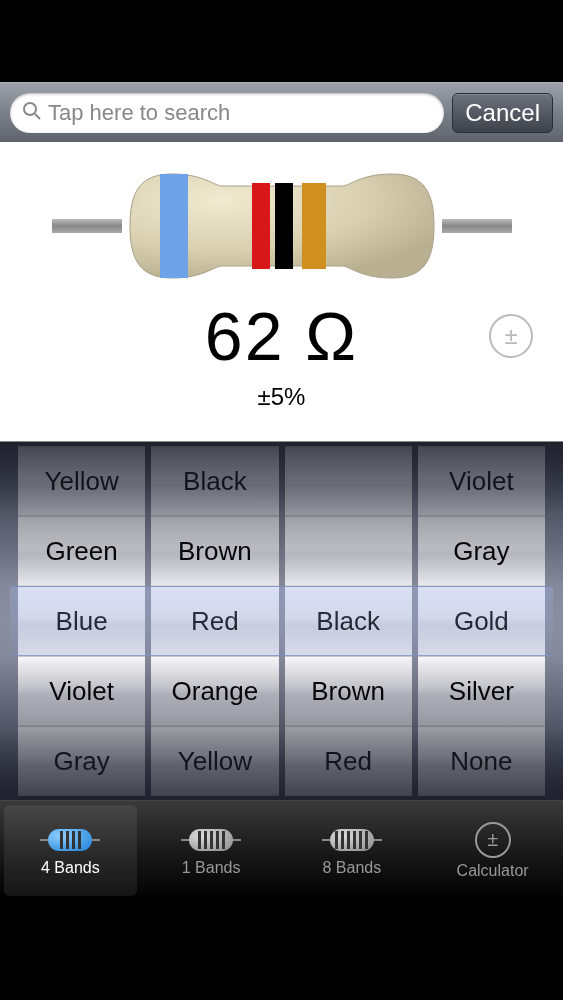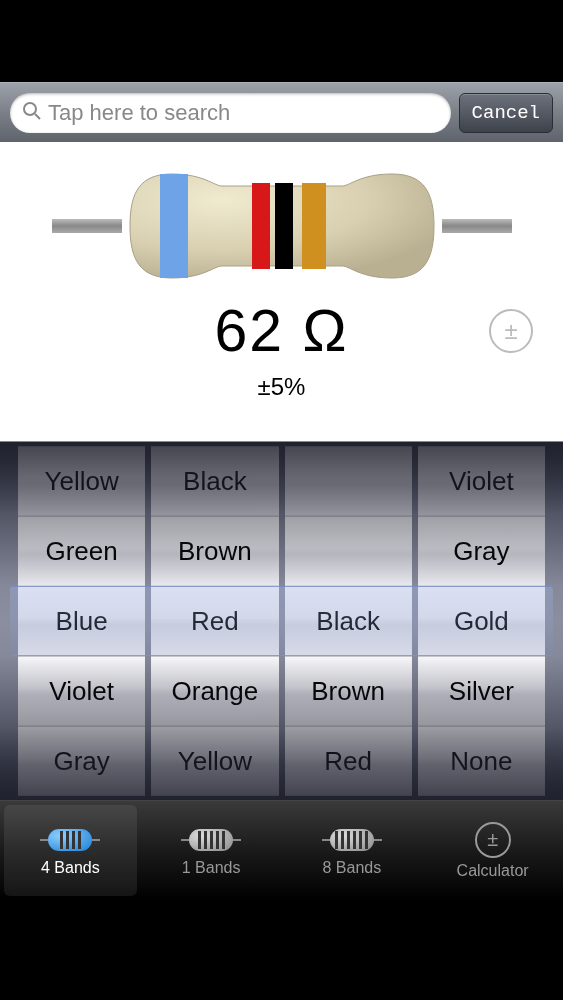--- a/index.html
+++ b/index.html
@@ -39,23 +39,22 @@
       font-size: 22px; color: #333; background: transparent;
     }
     .search-input::placeholder { color: #888; }
     .cancel-btn {
       height: 40px;
       padding: 0 12px;
       background: linear-gradient(to bottom, #6c717c, #3e424b);
       border: 1px solid #2a2d33;
       border-radius: 6px;
       color: #fff;
-      font-size: 19px;
+      font-size: 24px;
       box-shadow: inset 0 1px 0 rgba(255,255,255,0.2);
-      font-family: Liberation Mono, monospace;
     }
     
     
     .display-area {
       height: 300px;
       background: #fff;
       border-bottom: 1px solid #888;
       position: relative;
     }
     .resistor-visual {
@@ -92,21 +91,21 @@
     
     .value-row {
       text-align: center;
       display: flex;
       align-items: center;
       justify-content: center;
       position: relative;
       margin-top: 5px;
     }
     .value-text {
-      font-size: 59px;
+      font-size: 68px;
       font-weight: 400;
       letter-spacing: 2px;
     }
     .tolerance-toggle {
       position: absolute;
       right: 30px;
       width: 44px; height: 44px;
       border-radius: 50%;
       border: 2px solid #bbb;
       color: #bbb;

